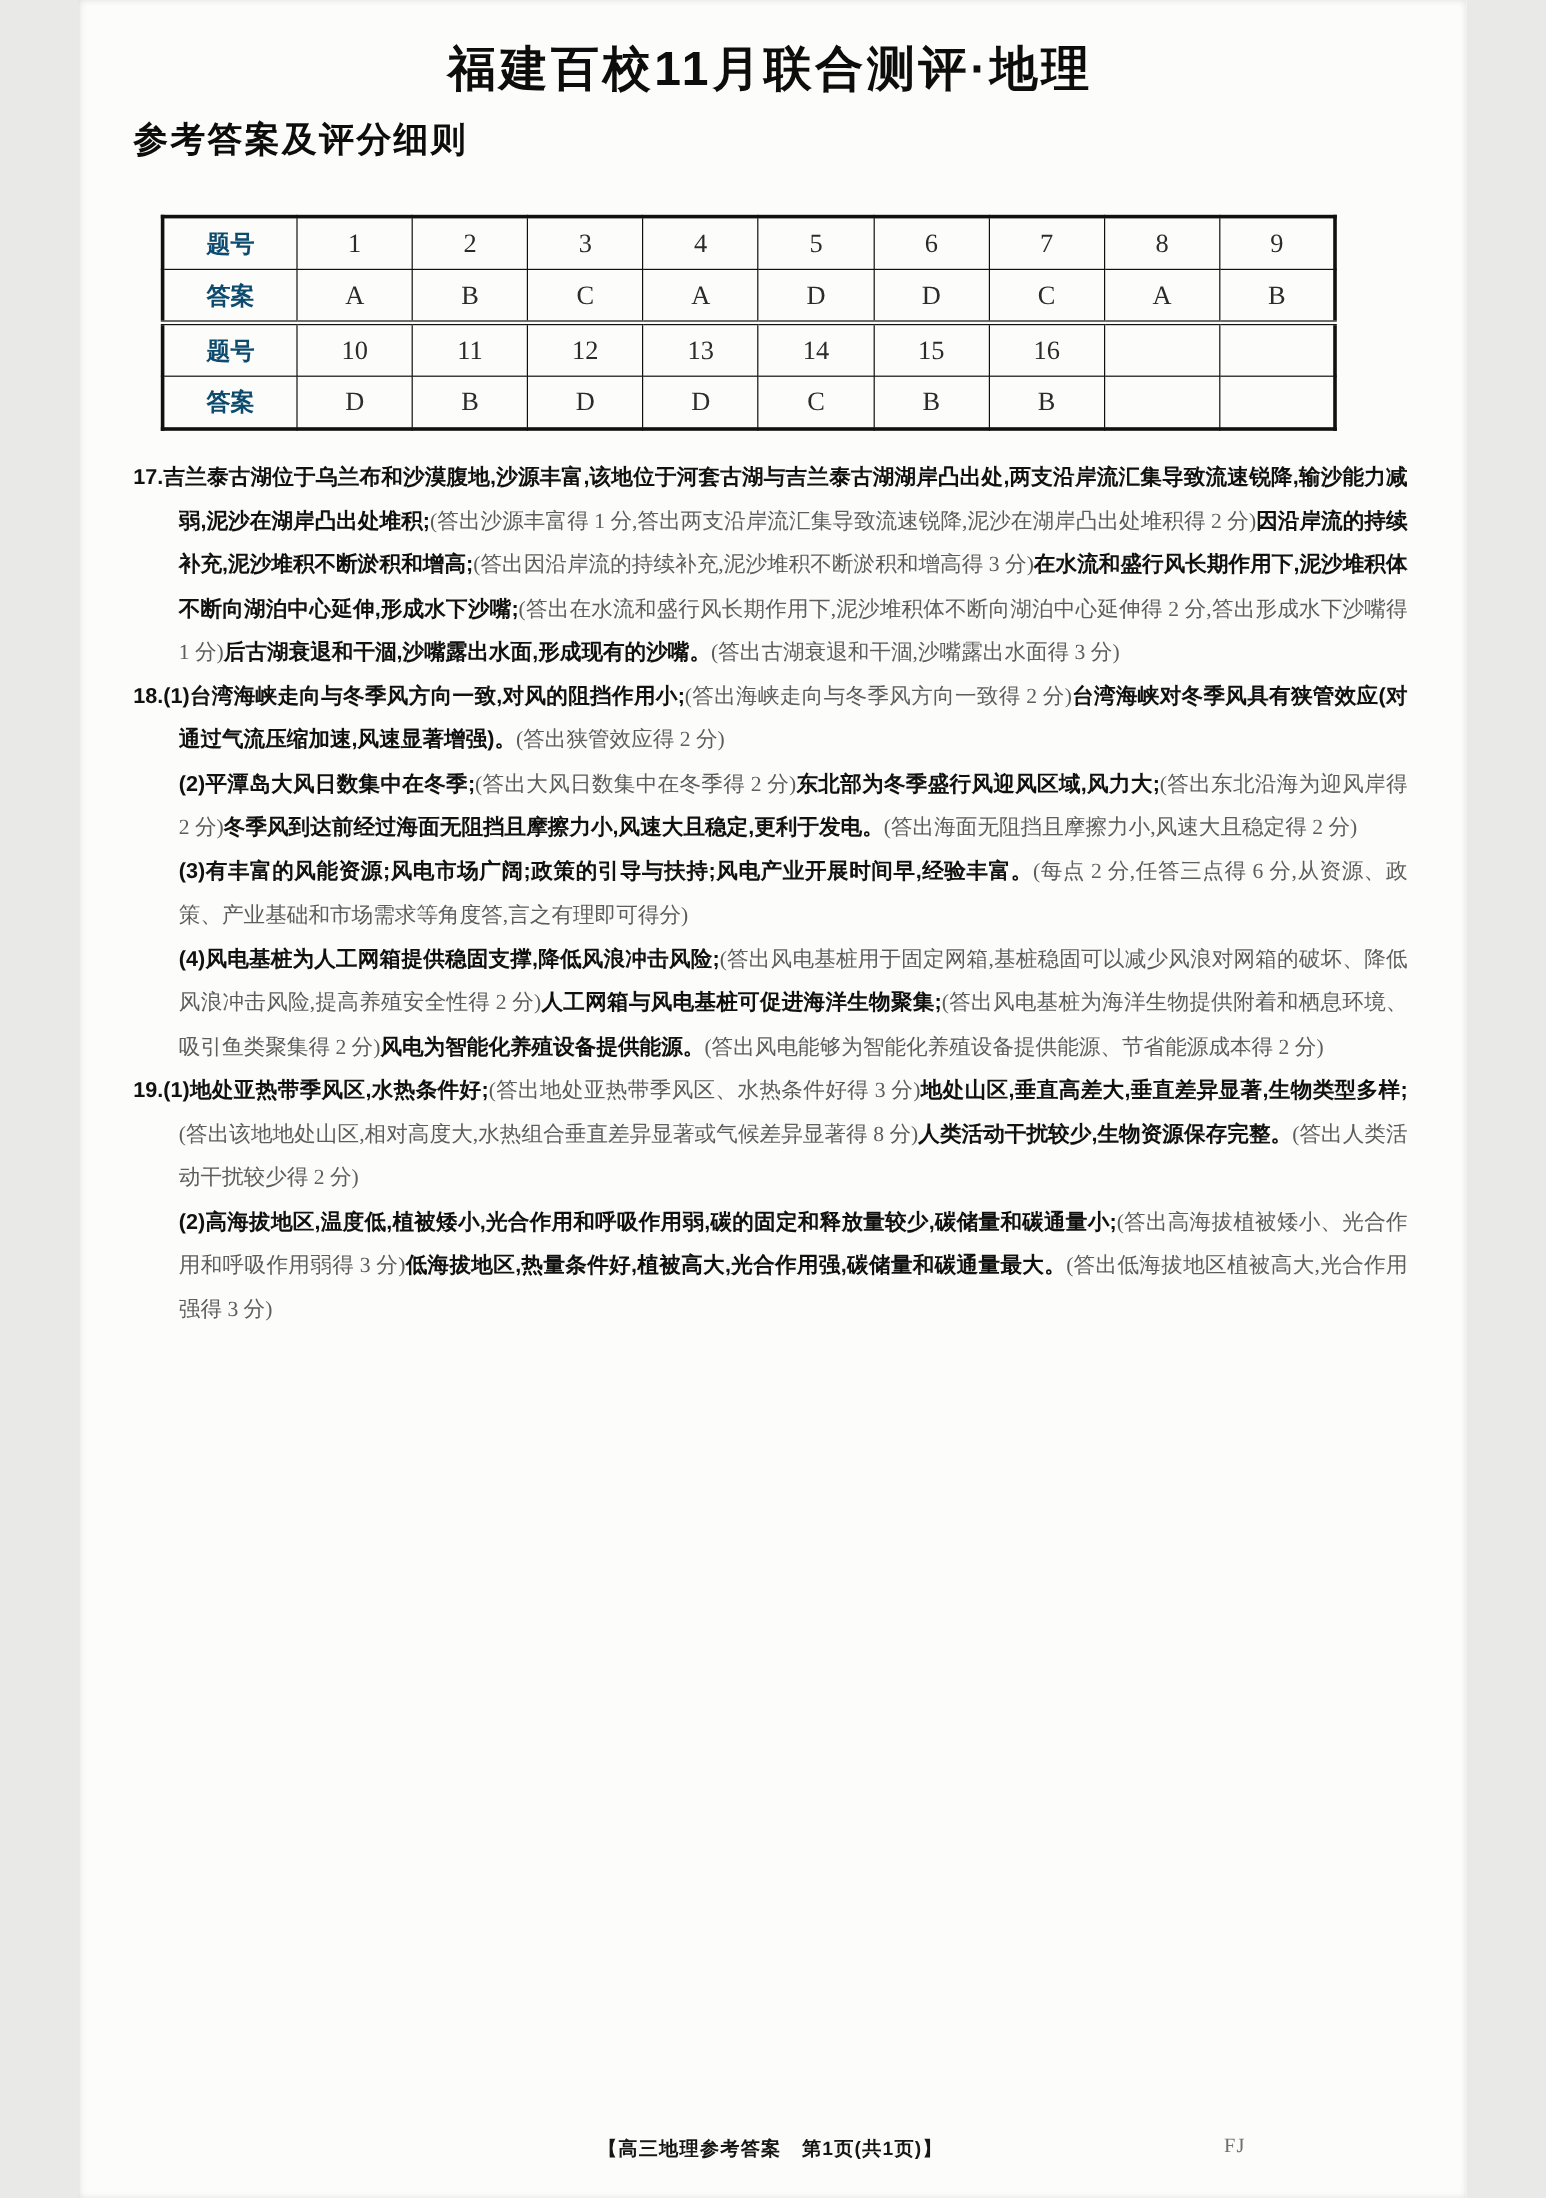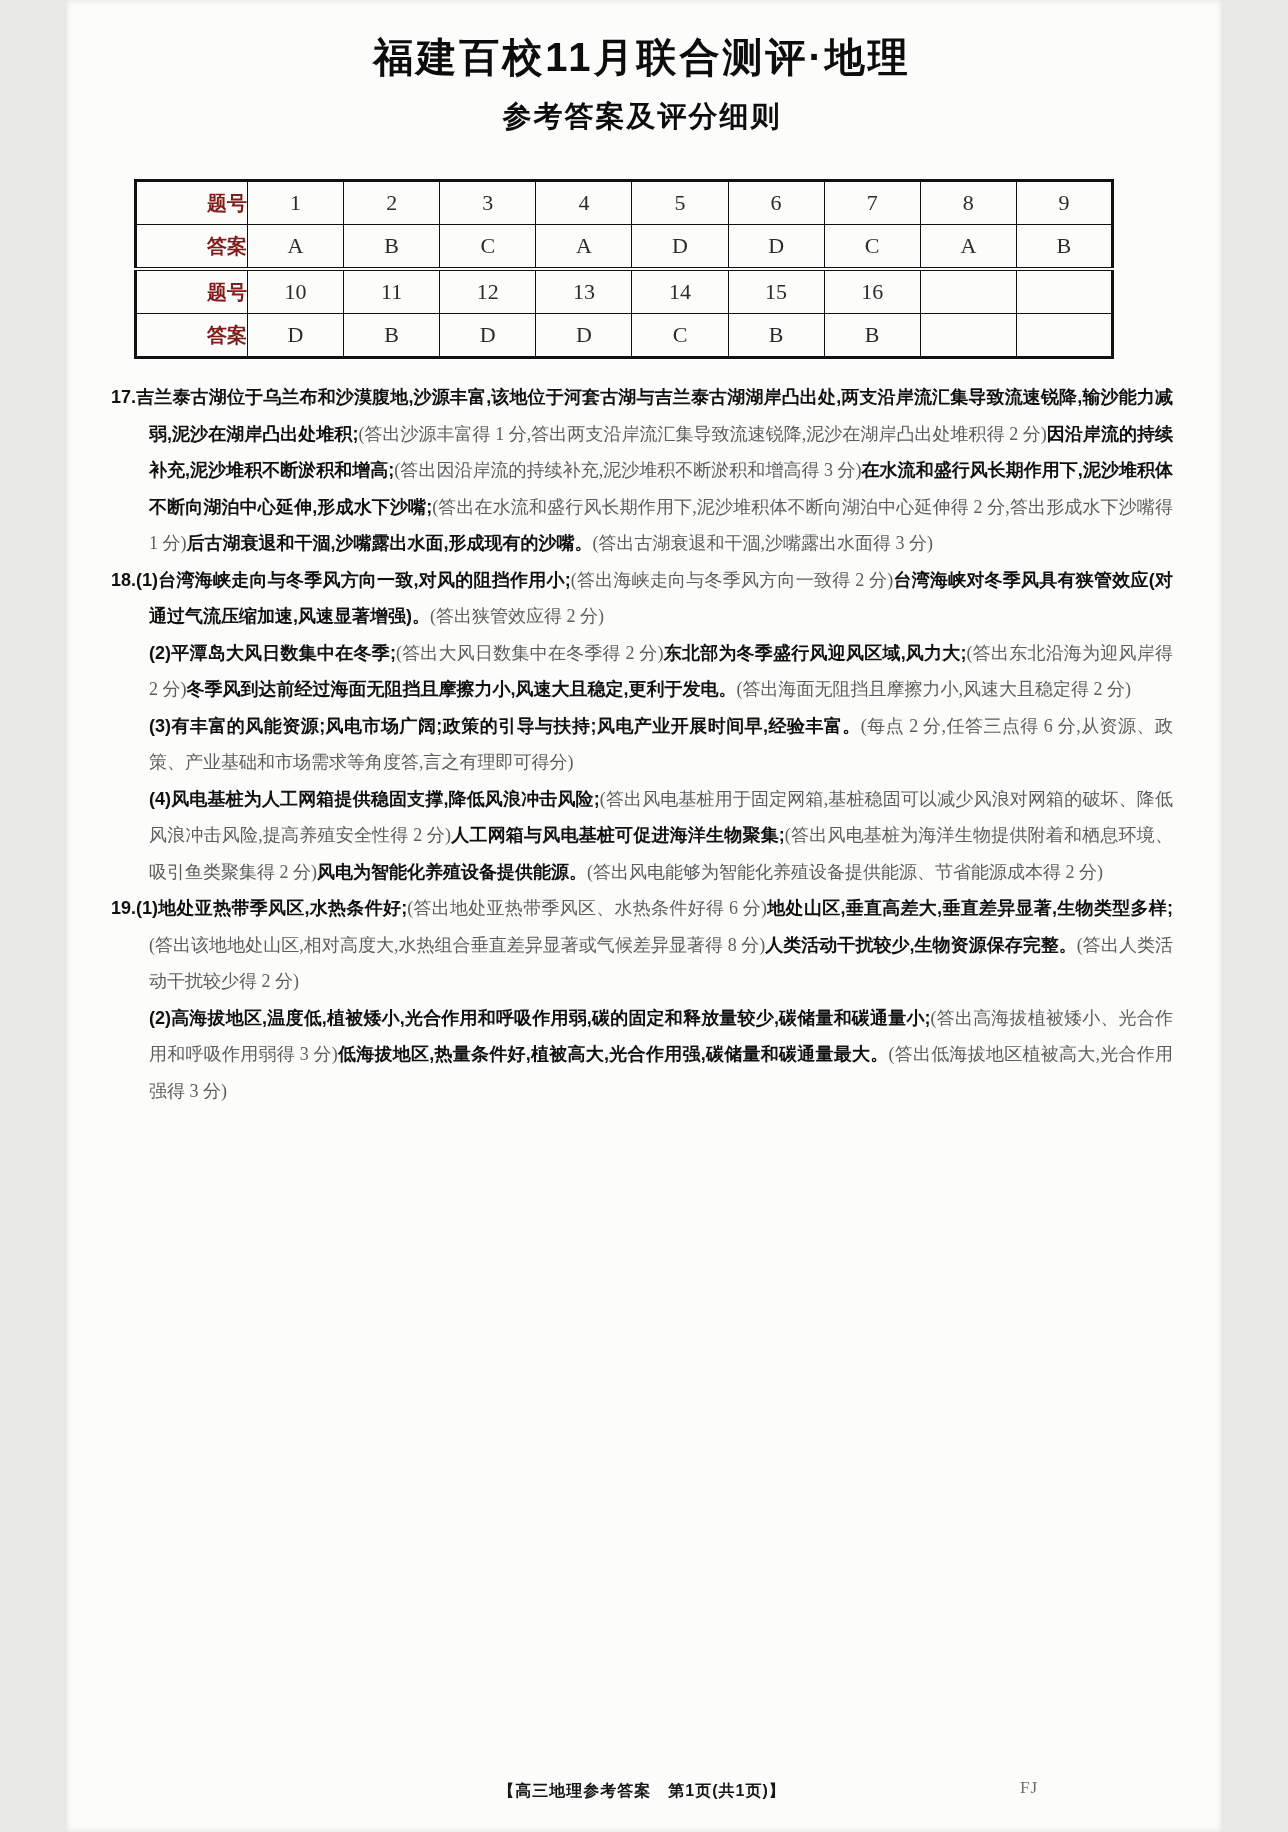--- a/index.html
+++ b/index.html
@@ -15,41 +15,41 @@
   }
   .content{margin-left:45px;width:1062px;}
   .title{
     margin:30px 0 0 0;
     text-align:center;
     font-family:"Liberation Sans","DejaVu Sans",sans-serif;
     font-weight:700;font-size:40px;letter-spacing:3px;color:#0d0d0d;
   }
   .subtitle{
     margin:12px 0 0 0;
-    text-align:center;
+    text-align:left;
     font-family:"Liberation Sans","DejaVu Sans",sans-serif;
     font-weight:700;font-size:29px;letter-spacing:2px;color:#0d0d0d;
   }
   table.answers{
     border-collapse:collapse;
     table-layout:fixed;
     margin:42px 0 0 23px;
     width:980px;
     border:3px solid #111;
   }
   table.answers th,table.answers td{
     border:1px solid #111;
     height:42px;
     text-align:center;
     vertical-align:middle;
     padding:0;
   }
   table.answers th{
     font-family:"Liberation Sans","DejaVu Sans",sans-serif;
-    font-weight:700;font-size:20px;color:#7f1d1d;text-align:right;
+    font-weight:700;font-size:20px;color:#0c4a6e;
   }
   table.answers td{
     font-family:"Liberation Serif","DejaVu Serif",serif;
     font-weight:400;font-size:22px;color:#2b2b2b;
   }
   table.answers col.lbl{width:112px;}
   tr.group-start th,tr.group-start td{border-top:4px double #111;}
   .answers-text{margin-top:20px;}
   .para{
     margin:0 0 0 38px;
@@ -150,20 +150,20 @@
           </tr>
         </tbody>
     </table>
 
     <div class="answers-text">
         <div class="para hang"><span class="seg-answer">17.吉兰泰古湖位于乌兰布和沙漠腹地,沙源丰富,该地位于河套古湖与吉兰泰古湖湖岸凸出处,两支沿岸流汇集导致流速锐降,输沙能力减弱,泥沙在湖岸凸出处堆积;</span><span class="seg-score">(答出沙源丰富得 1 分,答出两支沿岸流汇集导致流速锐降,泥沙在湖岸凸出处堆积得 2 分)</span><span class="seg-answer">因沿岸流的持续补充,泥沙堆积不断淤积和增高;</span><span class="seg-score">(答出因沿岸流的持续补充,泥沙堆积不断淤积和增高得 3 分)</span><span class="seg-answer">在水流和盛行风长期作用下,泥沙堆积体不断向湖泊中心延伸,形成水下沙嘴;</span><span class="seg-score">(答出在水流和盛行风长期作用下,泥沙堆积体不断向湖泊中心延伸得 2 分,答出形成水下沙嘴得 1 分)</span><span class="seg-answer">后古湖衰退和干涸,沙嘴露出水面,形成现有的沙嘴。</span><span class="seg-score">(答出古湖衰退和干涸,沙嘴露出水面得 3 分)</span></div>
         <div class="para hang"><span class="seg-answer">18.(1)台湾海峡走向与冬季风方向一致,对风的阻挡作用小;</span><span class="seg-score">(答出海峡走向与冬季风方向一致得 2 分)</span><span class="seg-answer">台湾海峡对冬季风具有狭管效应(对通过气流压缩加速,风速显著增强)。</span><span class="seg-score">(答出狭管效应得 2 分)</span></div>
         <div class="para"><span class="seg-answer">(2)平潭岛大风日数集中在冬季;</span><span class="seg-score">(答出大风日数集中在冬季得 2 分)</span><span class="seg-answer">东北部为冬季盛行风迎风区域,风力大;</span><span class="seg-score">(答出东北沿海为迎风岸得 2 分)</span><span class="seg-answer">冬季风到达前经过海面无阻挡且摩擦力小,风速大且稳定,更利于发电。</span><span class="seg-score">(答出海面无阻挡且摩擦力小,风速大且稳定得 2 分)</span></div>
         <div class="para"><span class="seg-answer">(3)有丰富的风能资源;风电市场广阔;政策的引导与扶持;风电产业开展时间早,经验丰富。</span><span class="seg-score">(每点 2 分,任答三点得 6 分,从资源、政策、产业基础和市场需求等角度答,言之有理即可得分)</span></div>
         <div class="para"><span class="seg-answer">(4)风电基桩为人工网箱提供稳固支撑,降低风浪冲击风险;</span><span class="seg-score">(答出风电基桩用于固定网箱,基桩稳固可以减少风浪对网箱的破坏、降低风浪冲击风险,提高养殖安全性得 2 分)</span><span class="seg-answer">人工网箱与风电基桩可促进海洋生物聚集;</span><span class="seg-score">(答出风电基桩为海洋生物提供附着和栖息环境、吸引鱼类聚集得 2 分)</span><span class="seg-answer">风电为智能化养殖设备提供能源。</span><span class="seg-score">(答出风电能够为智能化养殖设备提供能源、节省能源成本得 2 分)</span></div>
-        <div class="para hang"><span class="seg-answer">19.(1)地处亚热带季风区,水热条件好;</span><span class="seg-score">(答出地处亚热带季风区、水热条件好得 6 分)</span><span class="seg-answer">地处山区,垂直高差大,垂直差异显著,生物类型多样;</span><span class="seg-score">(答出该地地处山区,相对高度大,水热组合垂直差异显著或气候差异显著得 8 分)</span><span class="seg-answer">人类活动干扰较少,生物资源保存完整。</span><span class="seg-score">(答出人类活动干扰较少得 2 分)</span></div>
+        <div class="para hang"><span class="seg-answer">19.(1)地处亚热带季风区,水热条件好;</span><span class="seg-score">(答出地处亚热带季风区、水热条件好得 3 分)</span><span class="seg-answer">地处山区,垂直高差大,垂直差异显著,生物类型多样;</span><span class="seg-score">(答出该地地处山区,相对高度大,水热组合垂直差异显著或气候差异显著得 8 分)</span><span class="seg-answer">人类活动干扰较少,生物资源保存完整。</span><span class="seg-score">(答出人类活动干扰较少得 2 分)</span></div>
         <div class="para"><span class="seg-answer">(2)高海拔地区,温度低,植被矮小,光合作用和呼吸作用弱,碳的固定和释放量较少,碳储量和碳通量小;</span><span class="seg-score">(答出高海拔植被矮小、光合作用和呼吸作用弱得 3 分)</span><span class="seg-answer">低海拔地区,热量条件好,植被高大,光合作用强,碳储量和碳通量最大。</span><span class="seg-score">(答出低海拔地区植被高大,光合作用强得 3 分)</span></div>
       </div>
   </div>
 
   <div class="footer-center">【高三地理参考答案　第1页(共1页)】</div>
   <div class="footer-right">FJ</div>
 </div>
 
 </body></html>

